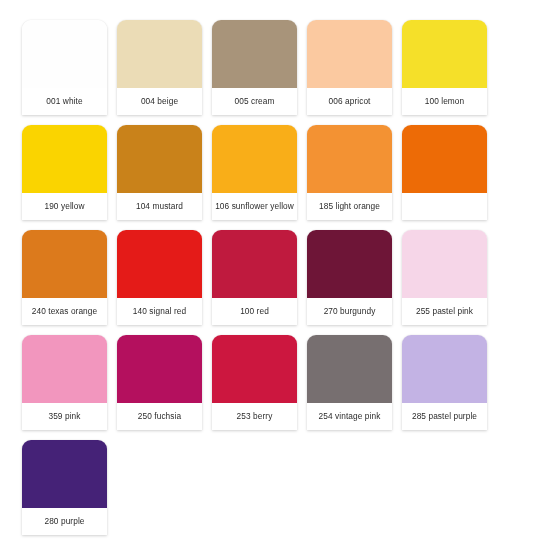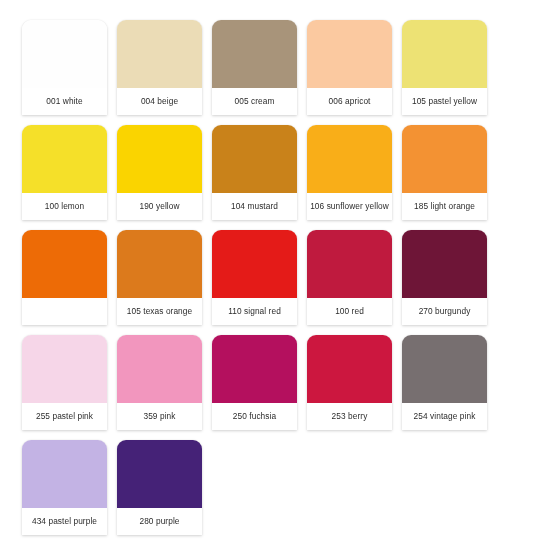--- a/index.html
+++ b/index.html
@@ -75,24 +75,20 @@
     </div>
     <div class="swatch-card">
       <div class="swatch-color" style="background: rgb(168, 148, 122);"></div>
       <div class="swatch-label">005 cream</div>
     </div>
     <div class="swatch-card">
       <div class="swatch-color" style="background: rgb(251, 201, 160);"></div>
       <div class="swatch-label">006 apricot</div>
     </div>
     <div class="swatch-card">
-      <div class="swatch-color" style="background: rgb(237, 226, 116);"></div>
-      <div class="swatch-label">105 pastel yellow</div>
-    </div>
-    <div class="swatch-card">
       <div class="swatch-color" style="background: rgb(245, 224, 41);"></div>
       <div class="swatch-label">100 lemon</div>
     </div>
     <div class="swatch-card">
       <div class="swatch-color" style="background: rgb(250, 212, 0);"></div>
       <div class="swatch-label">190 yellow</div>
     </div>
     <div class="swatch-card">
       <div class="swatch-color" style="background: rgb(201, 130, 26);"></div>
       <div class="swatch-label">104 mustard</div>
@@ -103,25 +99,25 @@
     </div>
     <div class="swatch-card">
       <div class="swatch-color" style="background: rgb(243, 146, 51);"></div>
       <div class="swatch-label">185 light orange</div>
     </div>
     <div class="swatch-card">
       <div class="swatch-color" style="background: rgb(237, 107, 6);"></div>
     </div>
     <div class="swatch-card">
       <div class="swatch-color" style="background: rgb(220, 122, 28);"></div>
-      <div class="swatch-label">105 texas orange</div>
+      <div class="swatch-label">240 texas orange</div>
     </div>
     <div class="swatch-card">
       <div class="swatch-color" style="background: rgb(228, 27, 24);"></div>
-      <div class="swatch-label">110 signal red</div>
+      <div class="swatch-label">140 signal red</div>
     </div>
     <div class="swatch-card">
       <div class="swatch-color" style="background: rgb(191, 26, 62);"></div>
       <div class="swatch-label">100 red</div>
     </div>
     <div class="swatch-card">
       <div class="swatch-color" style="background: rgb(110, 21, 55);"></div>
       <div class="swatch-label">270 burgundy</div>
     </div>
     <div class="swatch-card">
@@ -139,19 +135,19 @@
     <div class="swatch-card">
       <div class="swatch-color" style="background: rgb(204, 23, 63);"></div>
       <div class="swatch-label">253 berry</div>
     </div>
     <div class="swatch-card">
       <div class="swatch-color" style="background: rgb(119, 111, 112);"></div>
       <div class="swatch-label">254 vintage pink</div>
     </div>
     <div class="swatch-card">
       <div class="swatch-color" style="background: rgb(195, 179, 228);"></div>
-      <div class="swatch-label">434 pastel purple</div>
+      <div class="swatch-label">285 pastel purple</div>
     </div>
     <div class="swatch-card">
       <div class="swatch-color" style="background: rgb(69, 34, 119);"></div>
       <div class="swatch-label">280 purple</div>
     </div>
   </div>
 
 </body></html>

